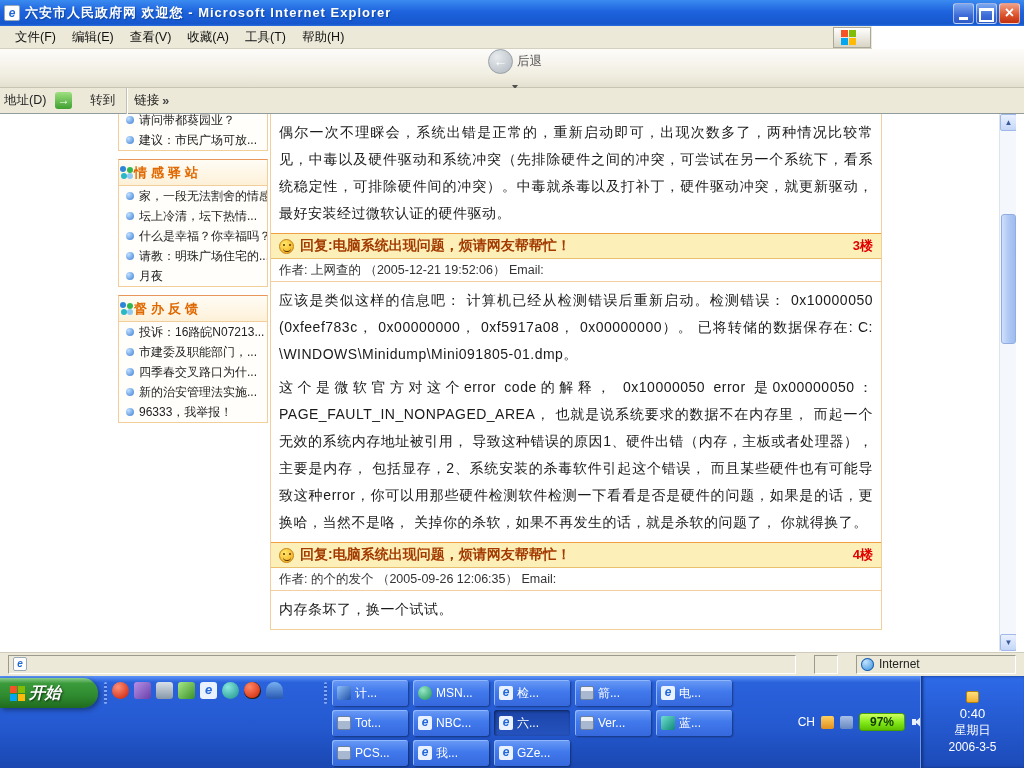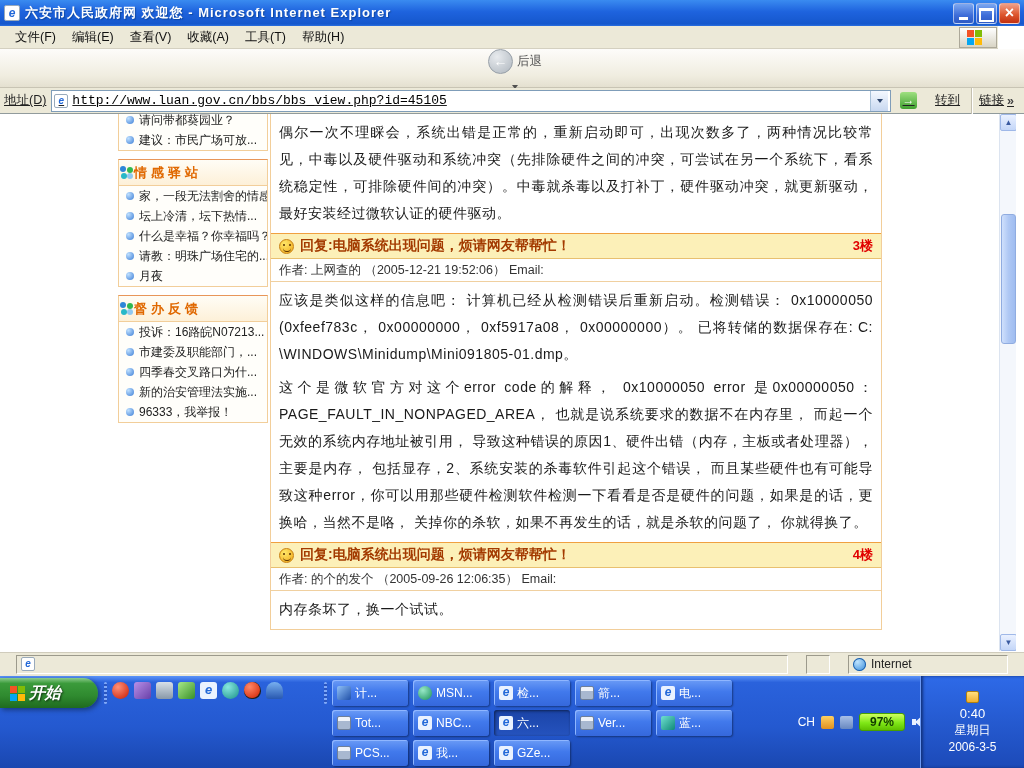--- a/index.html
+++ b/index.html
@@ -18,21 +18,21 @@
     letter-spacing:1px; white-space:nowrap; overflow:hidden; flex:1; }
   .winbtns { display:flex; gap:2px; flex:none; }
   .wbtn { width:21px; height:21px; border-radius:3px; border:1px solid #ffffff88;
     background:linear-gradient(180deg,#7DA8F0,#3D6CD8 60%,#2E5AC4); cursor:pointer; }
   .btn-min::before { content:""; display:block; width:9px; height:3px; background:#fff; margin:13px auto 0; }
   .btn-max::before { content:""; display:block; width:11px; height:9px; border:2px solid #fff; border-top-width:3px; margin:4px auto 0; }
   .btn-close { background:linear-gradient(180deg,#F0A088,#DE5830 55%,#C23010); }
   .btn-close::before { content:"×"; display:block; text-align:center; color:#fff; font-size:16px; font-weight:bold; line-height:18px; }
 
   
-  .menubar { position:absolute; left:0; top:26px; width:998px; height:23px; background:#ECE9D8;
+  .menubar { position:absolute; left:0; top:26px; width:872px; height:23px; background:#ECE9D8;
     border-bottom:1px solid #D4D0C0; display:flex; align-items:center; padding-left:8px; gap:2px; font-size:12.5px; color:#111; }
   .menu-item { padding:2px 7px; cursor:default; }
   .menubar-spacer { flex:1; }
   .winlogo { width:38px; height:21px; background:linear-gradient(#FFFFFF,#D8D4C4); border:1px solid #ACA899;
     display:flex; align-items:center; justify-content:center; margin-right:1px; }
   .flag { width:7px; height:7px; background:#F35325; box-shadow:8px 0 0 #81BC06, 0 8px 0 #05A6F0, 8px 8px 0 #FFBA08;
     margin:-8px 8px 0 -8px; }
 
   
   .toolbar { position:absolute; left:0; top:49px; width:1024px; height:39px;
@@ -67,21 +67,21 @@
   .edt { position:relative; }
   .edt::before { content:""; width:13px; height:16px; background:#FFF; border:1px solid #8090A0; display:block; }
   .edt::after { content:""; position:absolute; width:11px; height:3px; background:#E8A020; transform:rotate(-45deg); left:6px; top:9px; }
   .note::before { content:""; width:16px; height:14px; background:linear-gradient(135deg,#FFF8A8,#F0D040); border:1px solid #B09020; display:block; }
   .qq::before { content:""; width:16px; height:16px; border-radius:50%; background:radial-gradient(circle at 35% 30%,#FF8868,#D02000); display:block; }
   .msnball::before { content:""; width:16px; height:16px; border-radius:50%;
     background:conic-gradient(#38A838 0 25%, #2878E0 0 50%, #E0A020 0 75%, #D03030 0); display:block; }
 
   
   .addressbar { position:absolute; left:0; top:88px; width:1024px; height:26px; background:#ECE9D8;
-    border-bottom:1px solid #919B9C; display:flex; align-items:center; padding:0 4px; gap:5px; font-size:12.5px; color:#222;text-decoration:underline; }
+    border-bottom:1px solid #919B9C; display:flex; align-items:center; padding:0 4px; gap:5px; font-size:12.5px; color:#222; }
   .addr-input { flex:1; height:22px; background:#fff; border:1px solid #7F9DB9; display:flex; align-items:center; gap:4px; padding:0 2px; }
   .ie-page-ico.small { width:14px; height:14px; font-size:10px; line-height:12px; }
   .addr-url { flex:1; font-family:"Liberation Mono","DejaVu Sans Mono",monospace; font-size:13px; color:#000; white-space:nowrap; overflow:hidden; }
   .addr-dd { width:18px; height:20px; background:linear-gradient(#F4F8FF,#C8D8F0); border-left:1px solid #A8C0D8; display:flex; align-items:center; justify-content:center; }
   .addr-dd::before { content:""; border:3px solid transparent; border-top:4px solid #304870; margin-top:4px; }
   .go-btn { display:flex; align-items:flex-start; gap:18px; padding:1px 4px; cursor:pointer; }
   .go-ico { width:17px; height:17px; border-radius:3px; background:linear-gradient(#9FE080,#3FA030); color:#fff; font-weight:bold; text-align:center; line-height:16px; font-size:12px; }
   .go-ico::before { content:"→"; }
   .links { display:flex; align-items:center; gap:3px; padding-right:6px; cursor:pointer; }
   .links::after { content:"»"; color:#444; font-weight:bold; }
@@ -116,21 +116,21 @@
   .vscroll { position:absolute; right:0; top:0; width:17px; height:537px; background:#F4F7FC; border-left:1px solid #DCE4F0; }
   .sb-btn { position:absolute; left:0; width:17px; height:17px; background:linear-gradient(#EAF1FF,#C4D6F8);
     border:1px solid #9FB8E8; border-radius:2px; color:#3A5AA0; font-size:8px; display:flex; align-items:center; justify-content:center; cursor:pointer; }
   .sb-up { top:0; } .sb-down { bottom:0; }
   .sb-up::before { content:"▲"; } .sb-down::before { content:"▼"; }
   .sb-thumb { position:absolute; left:1px; top:100px; width:15px; height:130px; border-radius:3px;
     background:linear-gradient(90deg,#CFE0FC,#AFC8F4 50%,#9FBCF0); border:1px solid #90ACE0; cursor:grab; }
 
   
   .statusbar { position:absolute; left:0; top:651px; width:1024px; height:25px; background:#ECE9D8;
-    border-top:1px solid #FFFFFF; box-shadow:inset 0 1px 0 #D0CCBC; display:flex; align-items:center; gap:18px; padding:0 16px; font-size:12px; color:#222; }
+    border-top:1px solid #FFFFFF; box-shadow:inset 0 1px 0 #D0CCBC; display:flex; align-items:center; gap:18px; padding:0 8px; font-size:12px; color:#222; }
   .pane { border:1px solid; border-color:#9C9A8C #FFFFFF #FFFFFF #9C9A8C; height:19px; display:flex; align-items:center; gap:5px; padding:0 4px; }
   .pane.grow { flex:1; }
   .pane.tiny { width:24px; }
   .pane.inet { width:160px; }
   .globe { width:13px; height:13px; border-radius:50%; flex:none;
     background:radial-gradient(circle at 35% 30%,#BFE4FF,#2E86D8); box-shadow:inset 0 0 0 1px #1A5CA8; }
 
   
   .taskbar { position:absolute; left:0; top:676px; width:1024px; height:92px;
     background:linear-gradient(180deg,#5A93F8 0%,#2A62DC 7%,#2459D0 55%,#1A47B0 100%);text-align:center; }
@@ -235,25 +235,20 @@
     <span class="dd"></span>
     <span class="tb-ico prn"></span>
     <span class="tb-ico edt"></span>
     <span class="tb-ico note"></span>
     <span class="tb-ico qq"></span>
     <span class="tb-ico msnball"></span>
   </div>
 
   <div class="addressbar">
     <span class="addr-label">地址(D)</span>
-    <span class="addr-input">
-      <span class="ie-page-ico small"></span>
-      <span class="addr-url">http://www.luan.gov.cn/bbs/bbs_view.php?id=45105</span>
-      <span class="addr-dd"></span>
-    </span>
     <span class="go-btn">
       <span class="go-ico"></span>
       <span>转到</span>
     </span>
     <span class="sep"></span>
     <span class="links">
       <span>链接</span>
     </span>
   </div>
 

